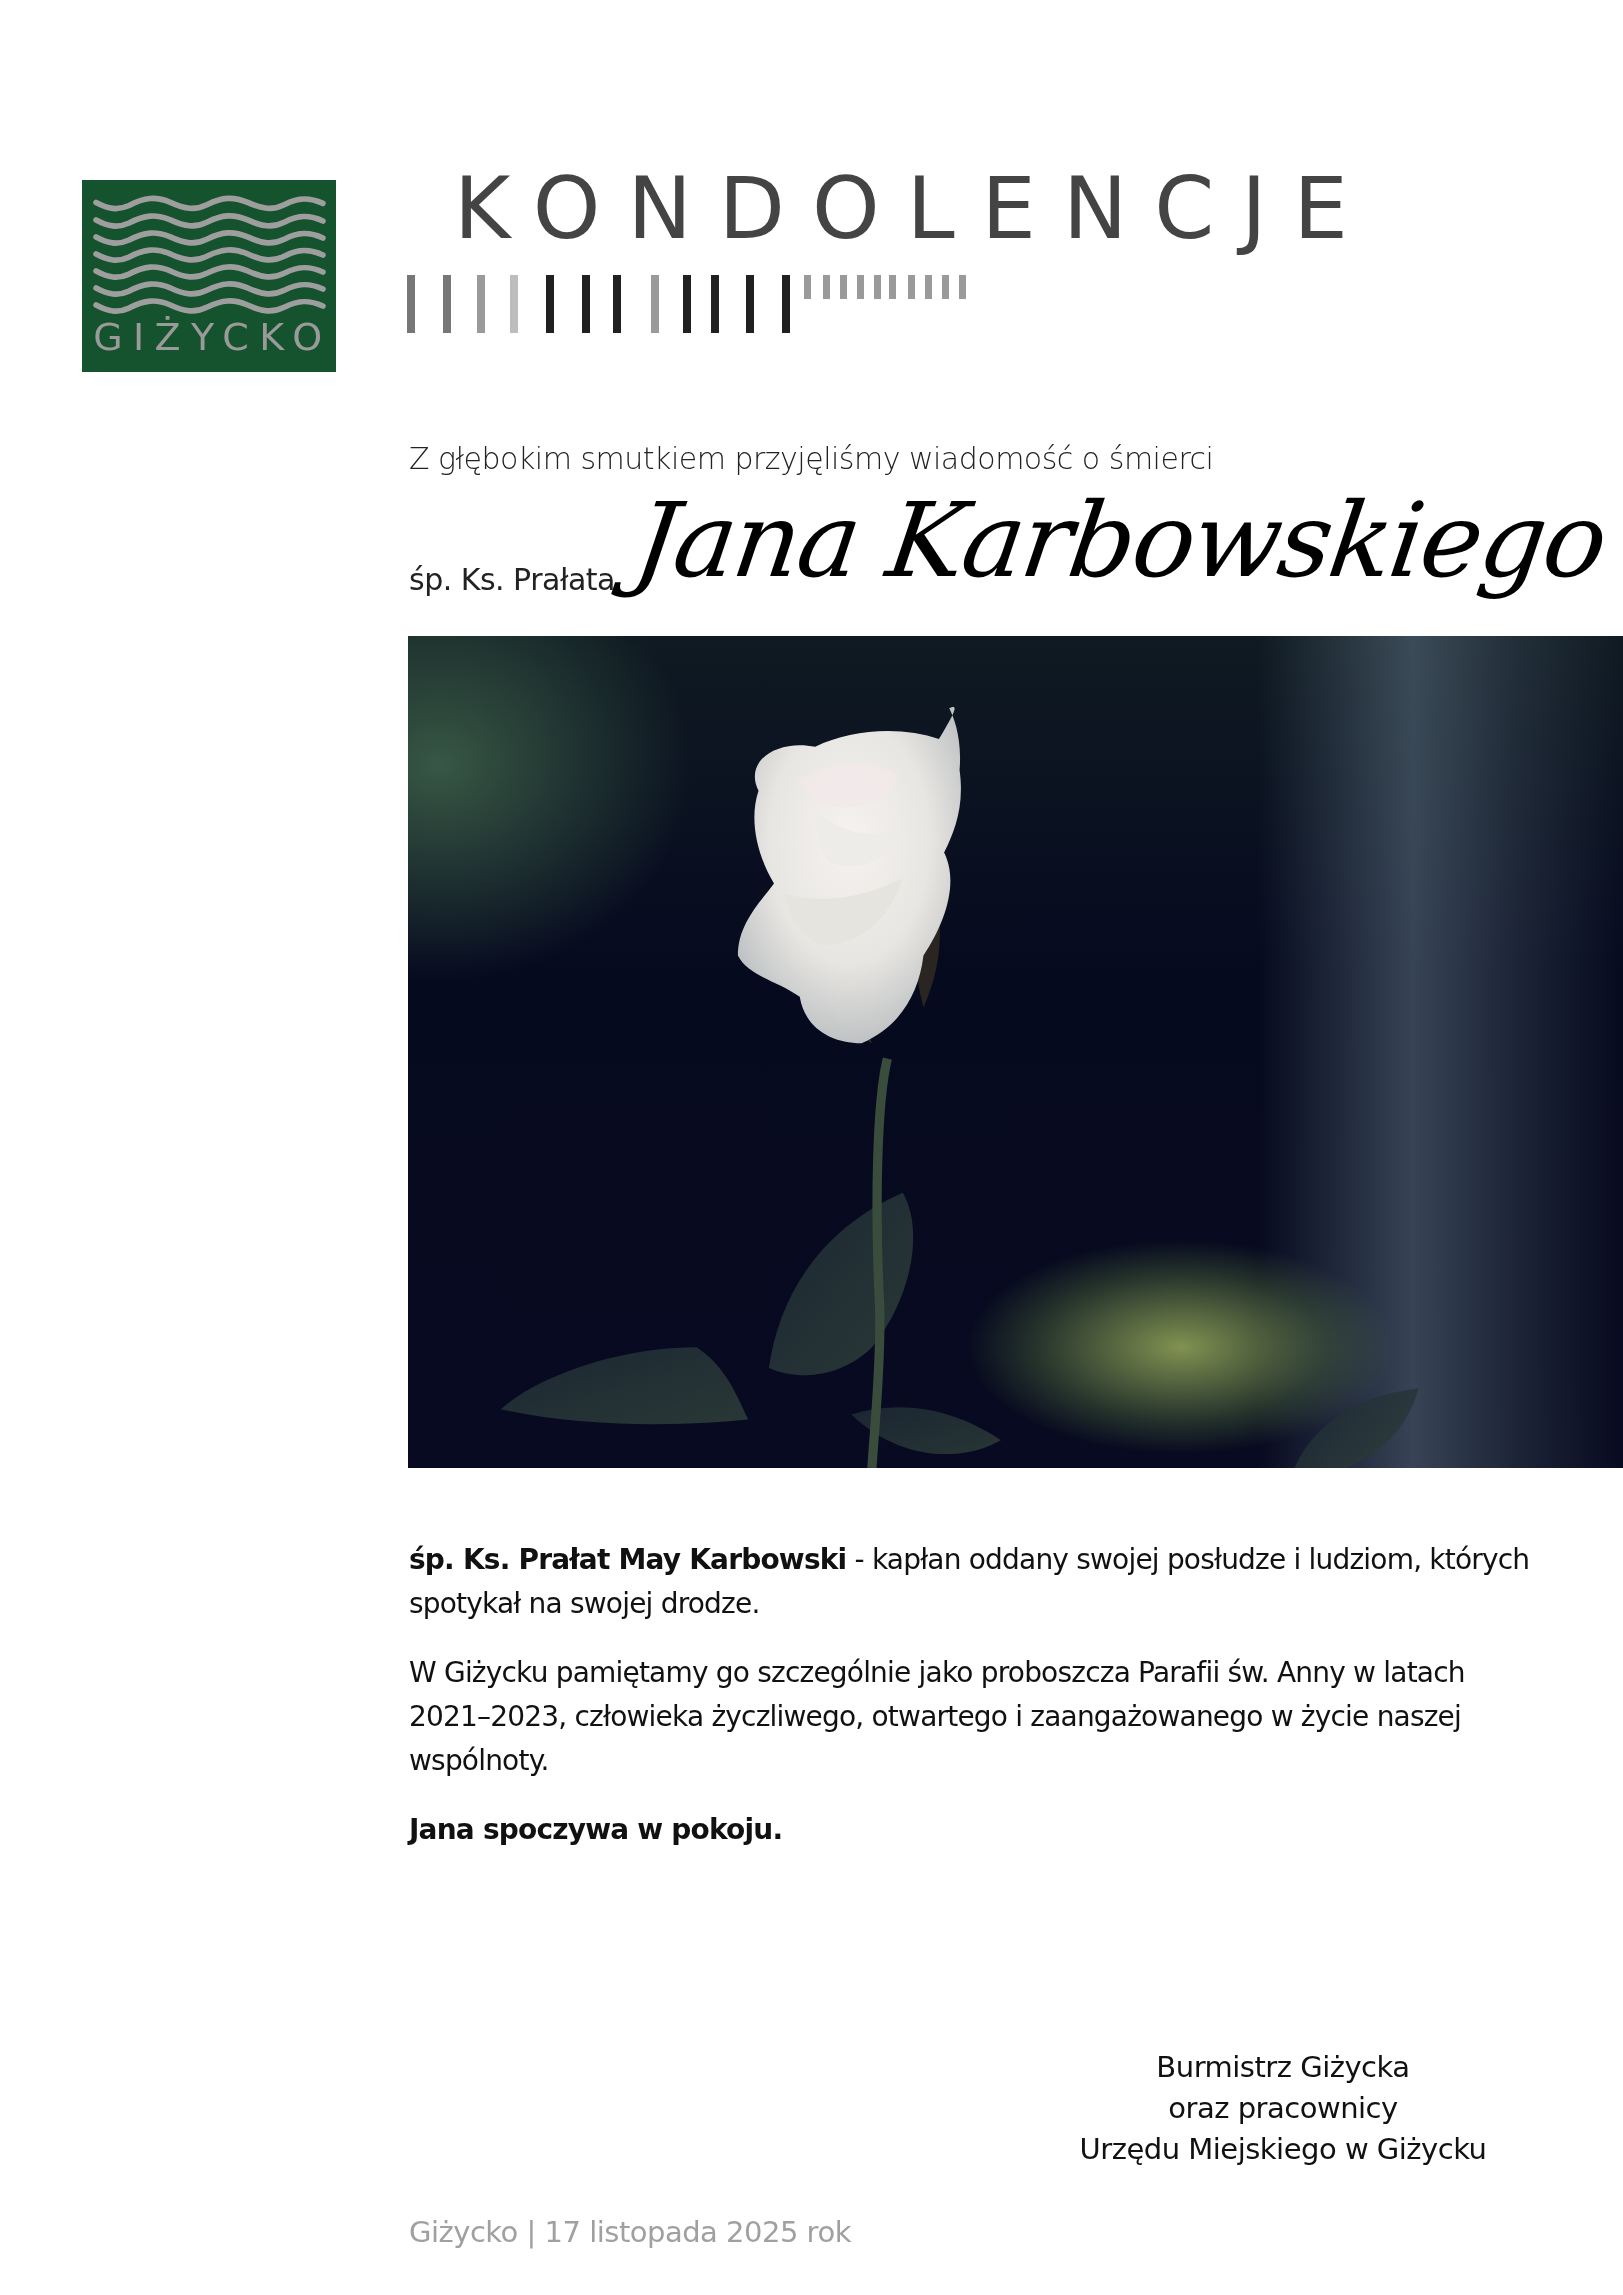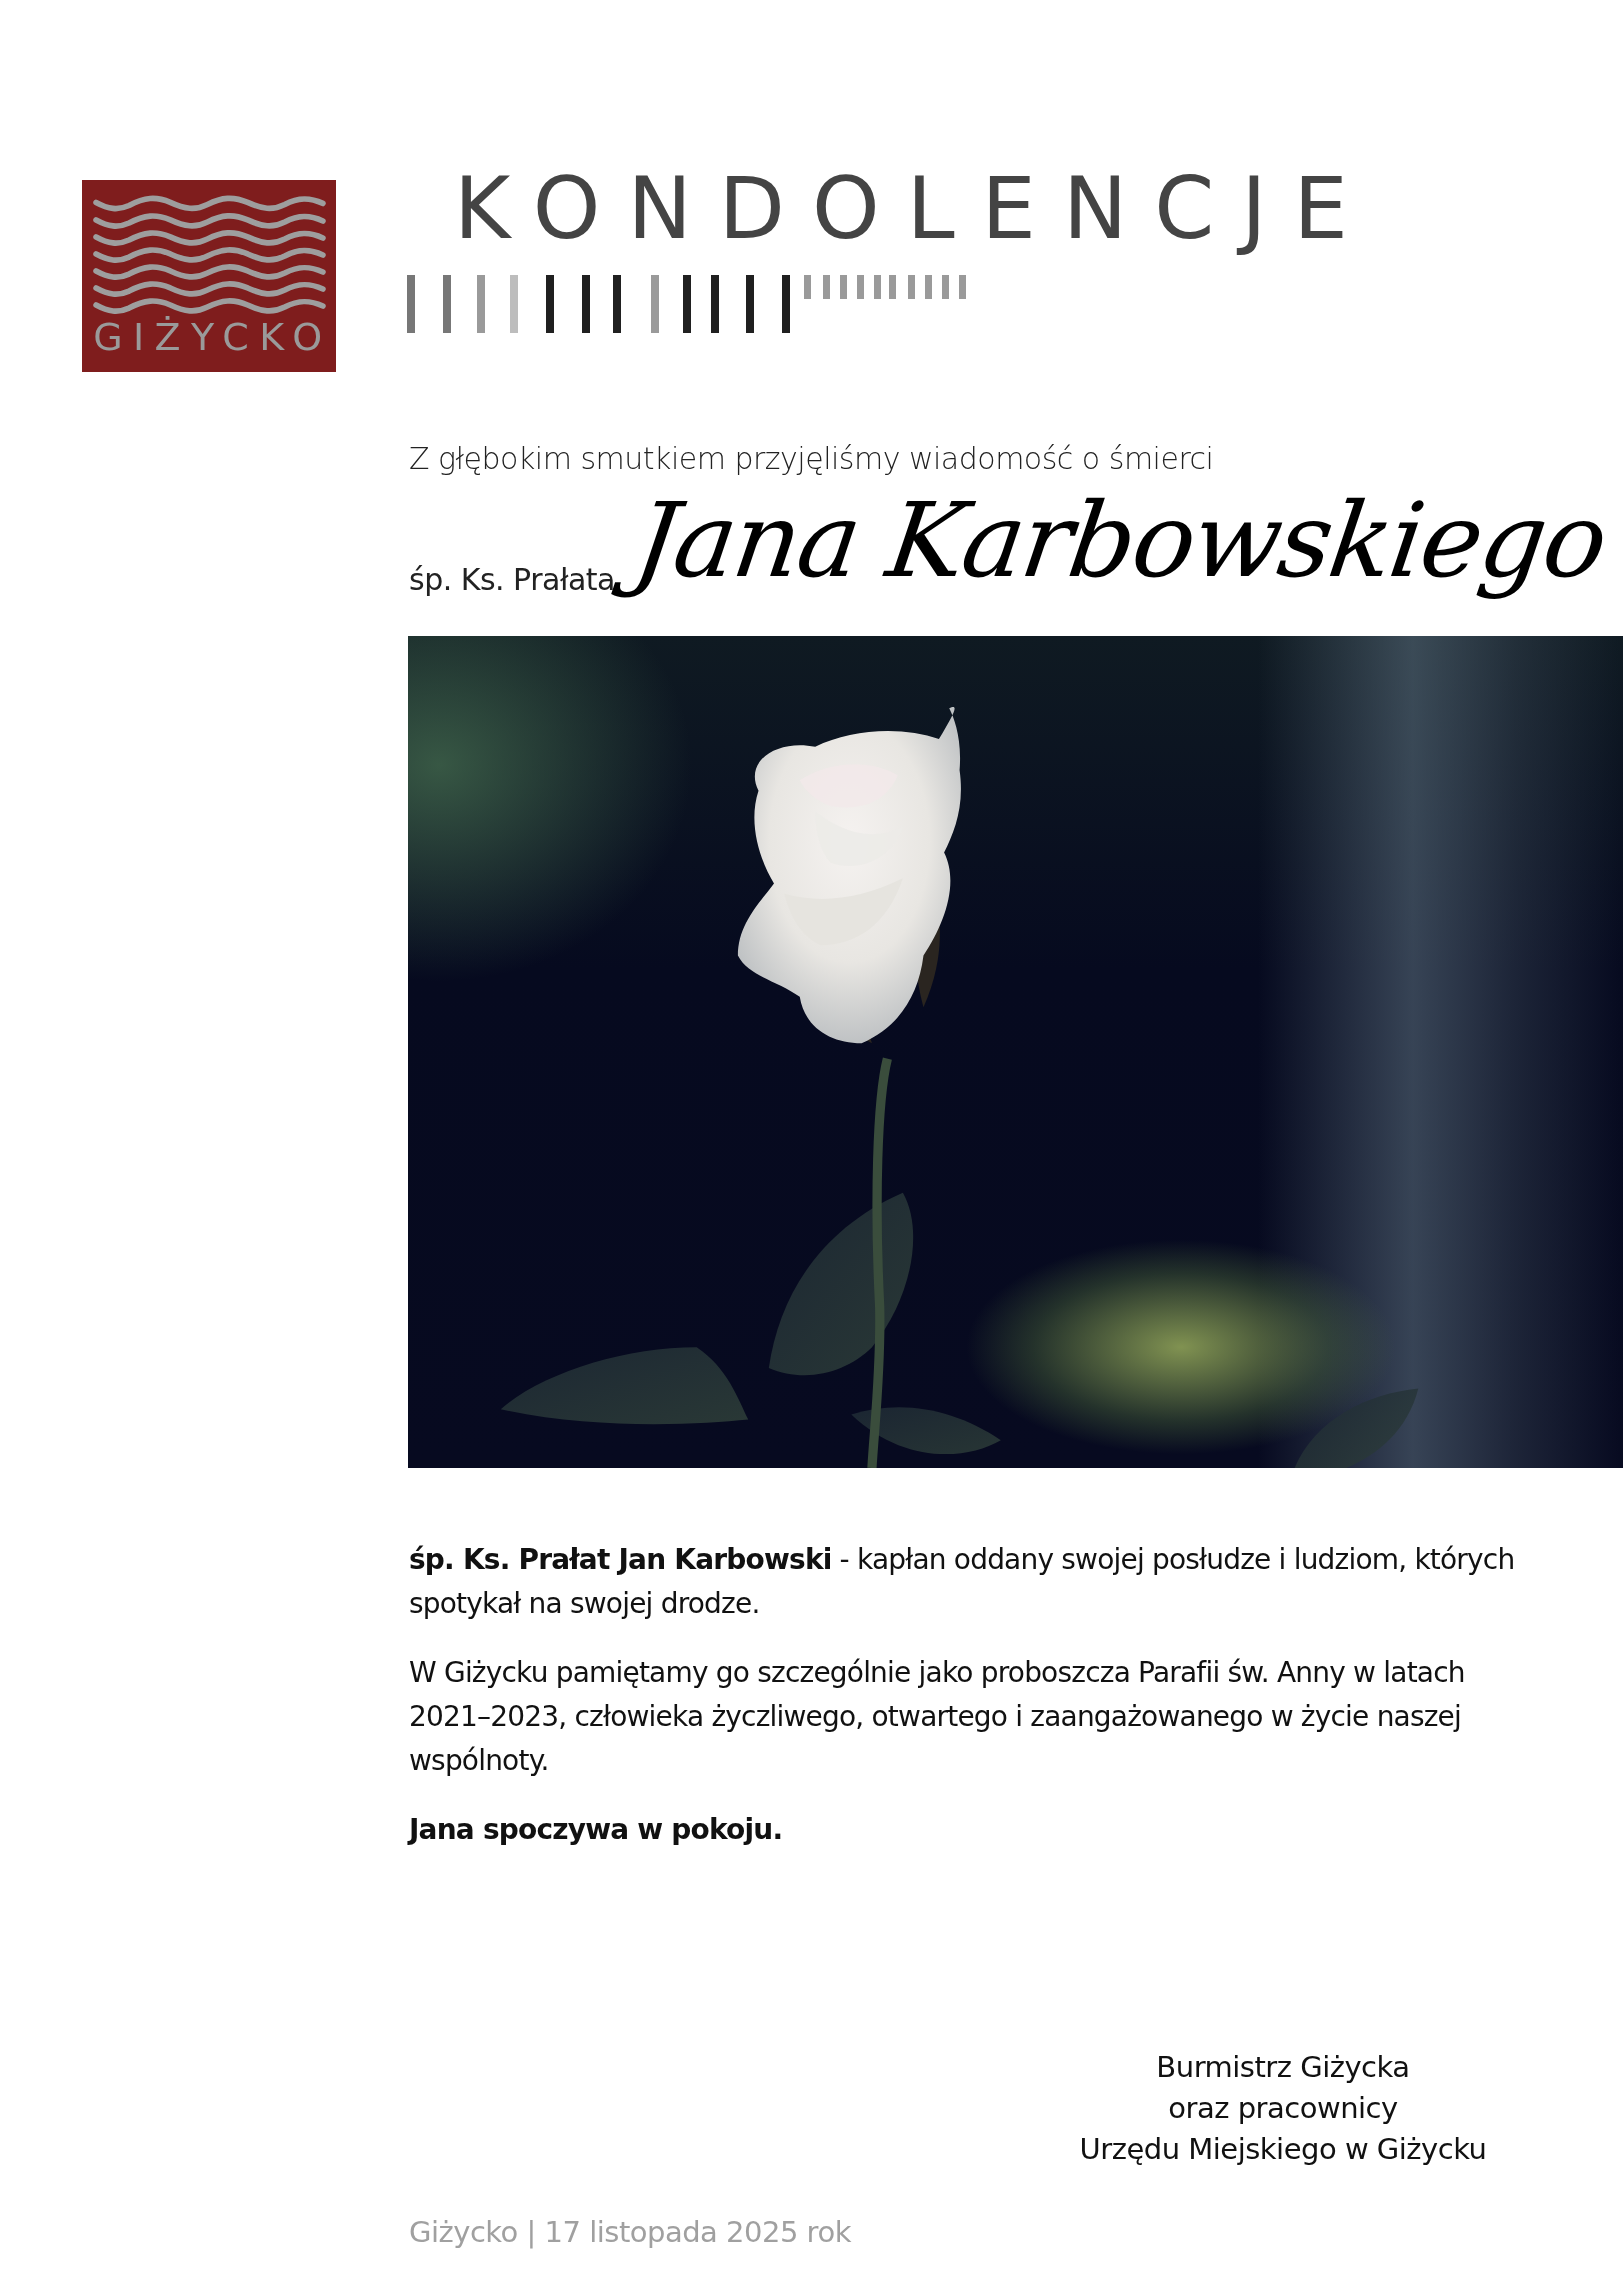--- a/index.html
+++ b/index.html
@@ -4,21 +4,21 @@
 <style>
   html, body { margin: 0; padding: 0; background: #ffffff; }
   body {
     width: 1623px; height: 2295px; position: relative; overflow: hidden;
     font-family: "Liberation Sans", "DejaVu Sans", sans-serif;
     color: #111111;
   }
   
   .logo-box {
     position: absolute; left: 82px; top: 180px; width: 254px; height: 192px;
-    background: #7f1d1d;
+    background: #14532d;
   }
   .logo-waves { position: absolute; left: 11.3px; top: 11.3px; width: 233px; height: 129px; }
   .logo-text {
     position: absolute; left: 11.3px; top: 138px; width: 233px;
     font-size: 38px; letter-spacing: 10.3px; color: #9a9a9a;
     font-family: "DejaVu Sans", sans-serif; font-weight: normal;
     line-height: 1; white-space: nowrap;
   }
   
   .title {
@@ -156,21 +156,21 @@
 
     <path d="M680,300 C650,240 720,200 790,215 C860,180 960,175 1030,200 C1060,150 1070,130 1050,140 C1060,160 1075,200 1070,260 C1080,330 1060,380 1040,420 C1070,480 1040,560 1000,620 C990,700 950,760 880,790 C820,790 770,760 760,700 C720,670 660,660 640,620 C640,560 680,520 710,480 C680,430 660,360 680,300 Z" fill="url(#petal)"></path>
     <path d="M760,280 C820,240 900,240 950,270 C930,320 880,340 820,330 C790,320 770,300 760,280 Z" fill="#f3e8ea" opacity="0.8"></path>
     <path d="M790,340 C840,380 900,400 960,370 C940,430 880,460 820,440 C800,420 790,380 790,340 Z" fill="#ecebe8" opacity="0.9"></path>
     <path d="M730,500 C800,520 880,510 960,470 C930,560 870,600 800,600 C760,580 740,540 730,500 Z" fill="#e6e4df"></path>
   </svg>
 </div>
 
 <div class="body">
   <p>
-    <span class="b">śp. Ks. Prałat Jan Karbowski</span><span> - kapłan oddany swojej posłudze i ludziom, których spotykał na swojej drodze.</span>
+    <span class="b">śp. Ks. Prałat May Karbowski</span><span> - kapłan oddany swojej posłudze i ludziom, których spotykał na swojej drodze.</span>
   </p>
   <p>W Giżycku pamiętamy go szczególnie jako proboszcza Parafii św. Anny w latach 2021–2023, człowieka życzliwego, otwartego i zaangażowanego w życie naszej wspólnoty.</p>
   <p class="b">Jana spoczywa w pokoju.</p>
 </div>
 
 <div class="signature">
   <div class="b">Burmistrz Giżycka</div>
   <div>oraz pracownicy</div>
   <div>Urzędu Miejskiego w Giżycku</div>
 </div>

